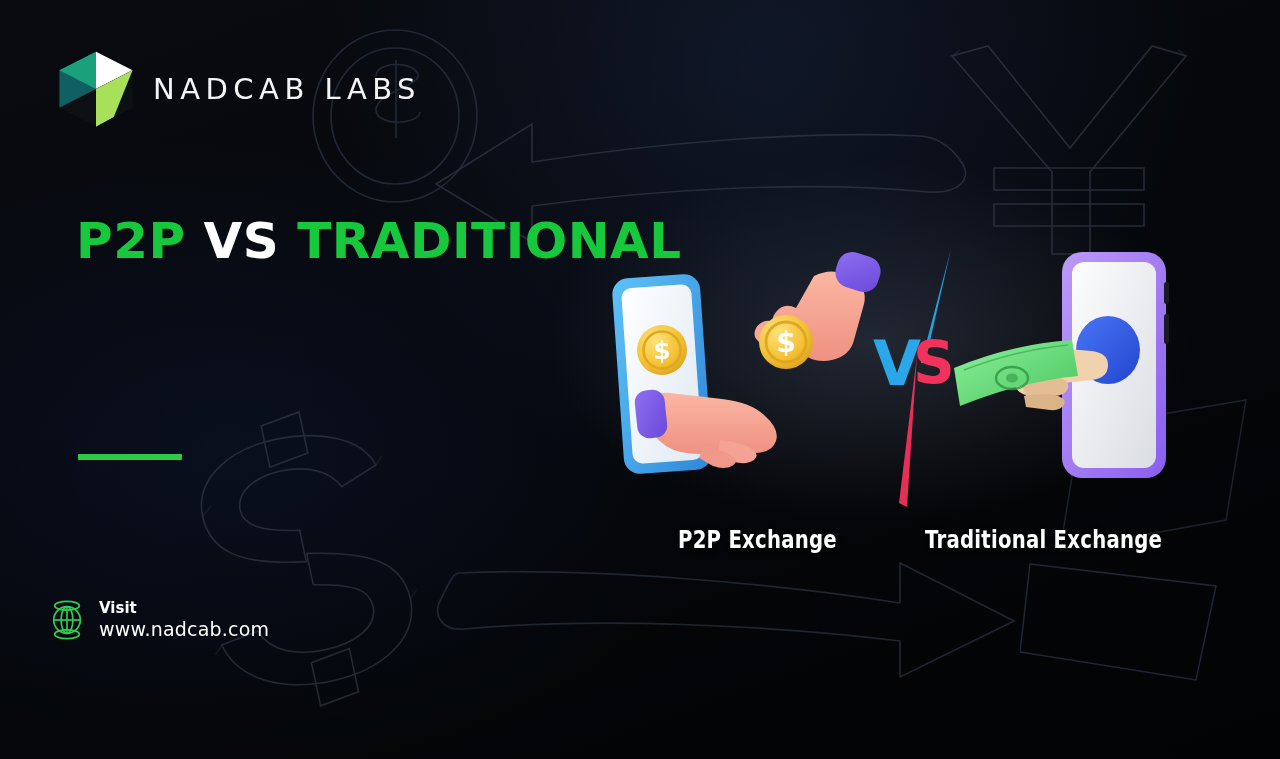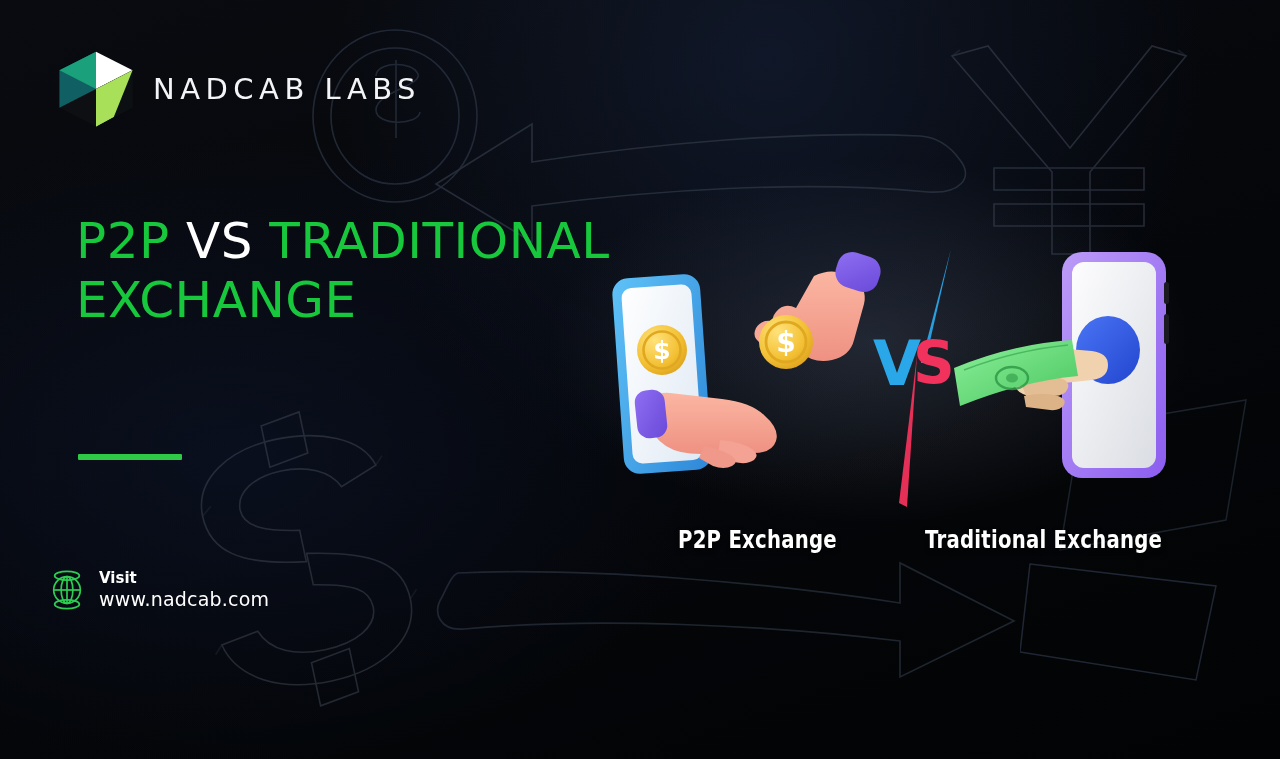--- a/index.html
+++ b/index.html
@@ -34,40 +34,40 @@
   .logo-mark { width:82px; height:78px; display:block; }
   .logo-word {
     color:#f2f4f6; font-size:29px; letter-spacing:5.5px;
     font-weight:400; font-family:"DejaVu Sans", sans-serif;
     white-space:nowrap; position:relative;
   }
 
   
   .headline {
     position:absolute; left:76px; top:212px; width:640px;
-    font-size:50px; line-height:1.18; font-weight:400;
+    font-size:50px; line-height:1.18; font-weight:700;
     letter-spacing:0.5px; color:#17c83c;
     font-family:"DejaVu Sans", sans-serif;
   }
   .headline .hl-white { color:#ffffff; }
 
   .subhead {
     position:absolute; left:76px; top:378px;
     font-size:40px; font-weight:700; font-style:italic;
     color:#ffffff; letter-spacing:0.5px;
     font-family:"DejaVu Sans", sans-serif;
   }
   .rule {
     position:absolute; left:78px; top:454px;
     width:104px; height:6px; background:#2dc947; border-radius:1px;
   }
 
   
   .visit-wrap {
-    position:absolute; left:48px; top:568px;
+    position:absolute; left:48px; top:598px;
     display:flex; align-items:center; gap:13px;
   }
   .globe-icon { width:38px; height:44px; display:block; }
   .visit-text { line-height:1.22; }
   .visit-label {
     color:#ffffff; font-size:15px; font-weight:700;
     font-family:"DejaVu Sans", sans-serif;
   }
   .visit-url {
     color:#ffffff; font-size:19px; font-weight:400;
@@ -167,21 +167,20 @@
 
       <polygon points="50,48 95,25 95,71 50,94" fill="#0d1013"></polygon>
       <polygon points="50,48 95,25 72,82 50,94" fill="#a9e05a"></polygon>
       <polygon points="50,48 50,94 72,82" fill="#a9e05a"></polygon>
     </svg>
     <div class="logo-word">NADCAB LABS</div>
   </div>
 
   <h1 class="headline">
     <span>P2P </span><span class="hl-white">VS</span><span> TRADITIONAL</span><br>
-    <span>EXCHANGE</span>
   </h1>
 
   <div class="rule"></div>
 
   <div class="visit-wrap">
     <svg class="globe-icon" viewBox="0 0 40 46">
       <g fill="none" stroke="#2ecc52" stroke-width="1.8">
         <ellipse cx="20" cy="23" rx="14" ry="14"></ellipse>
         <ellipse cx="20" cy="23" rx="6.2" ry="14"></ellipse>
         <path d="M6 23 L34 23"></path>

